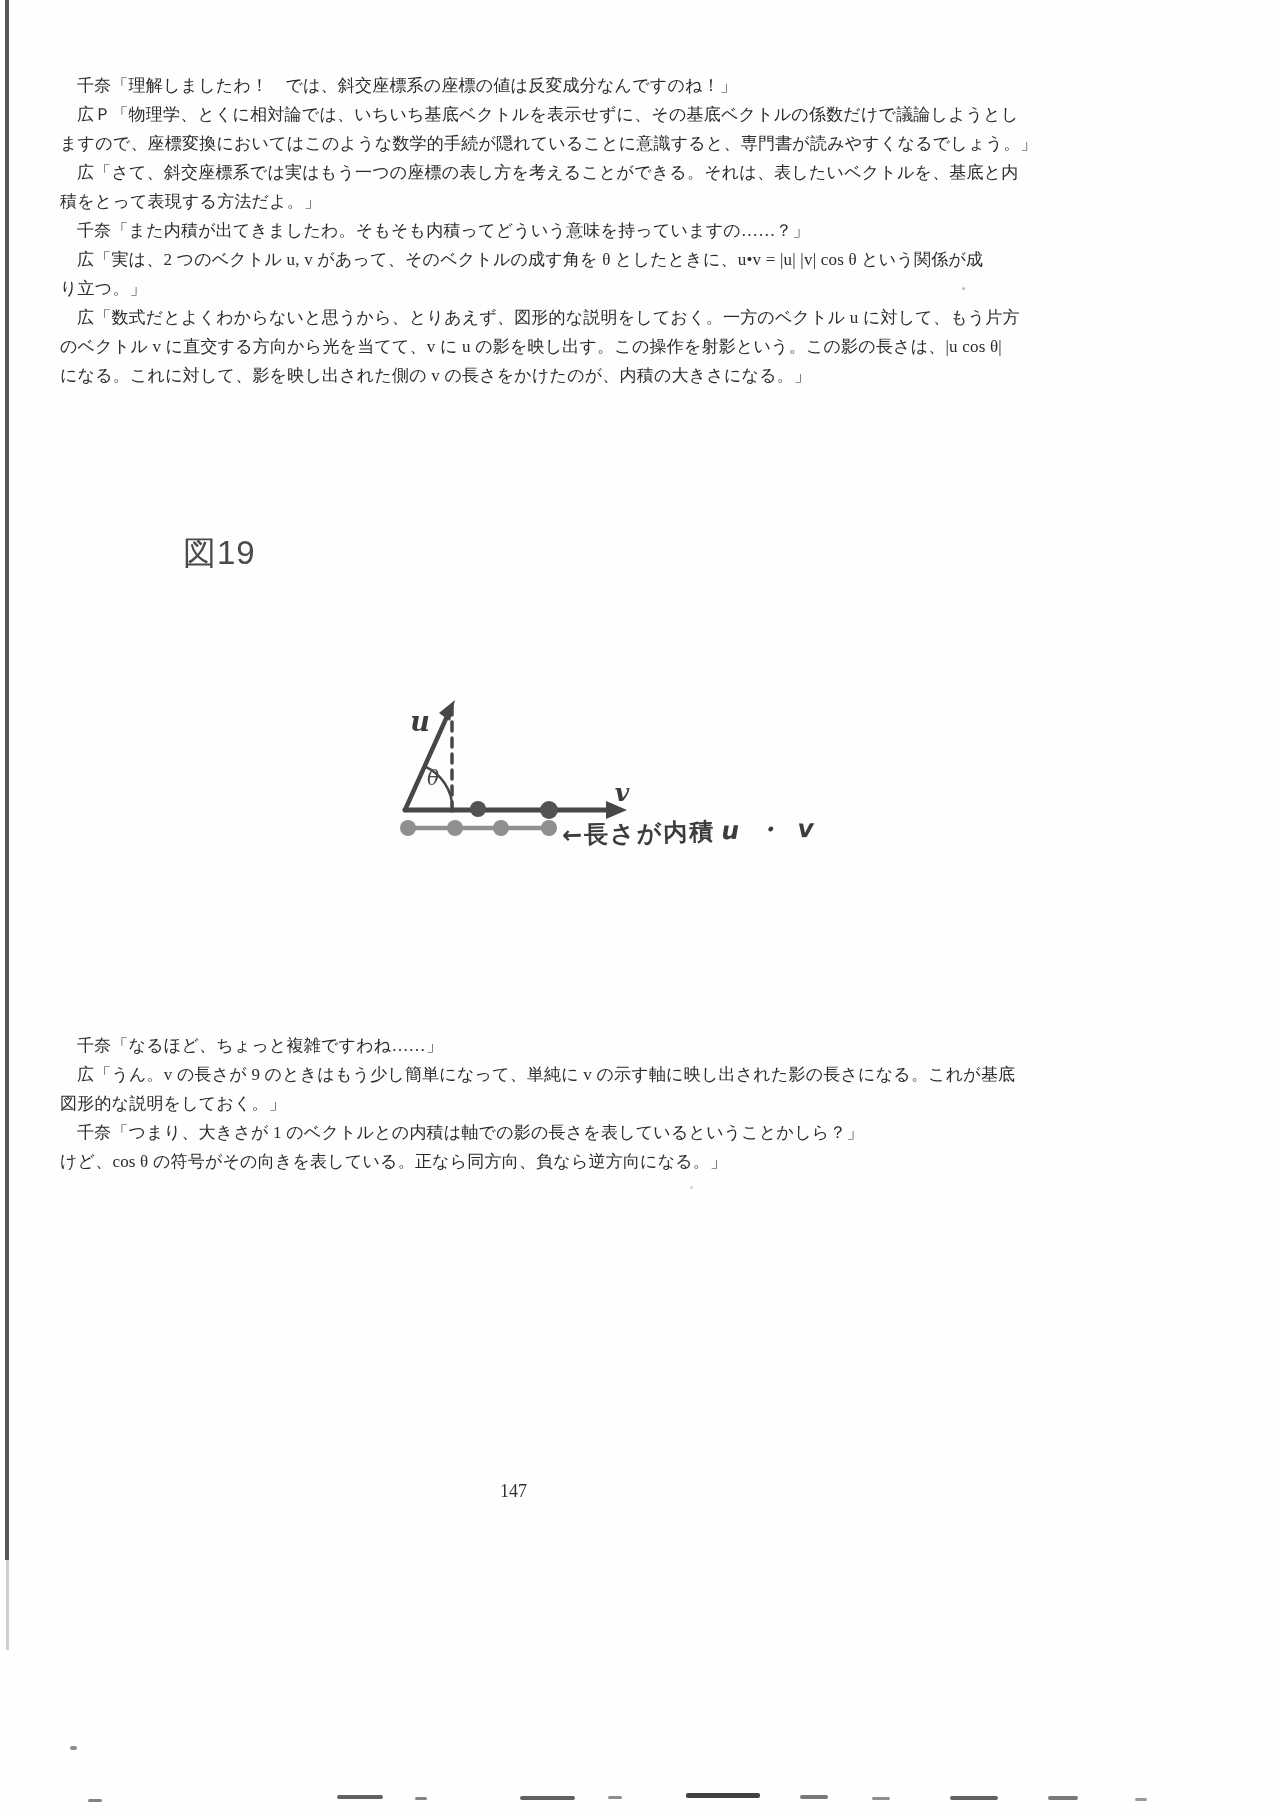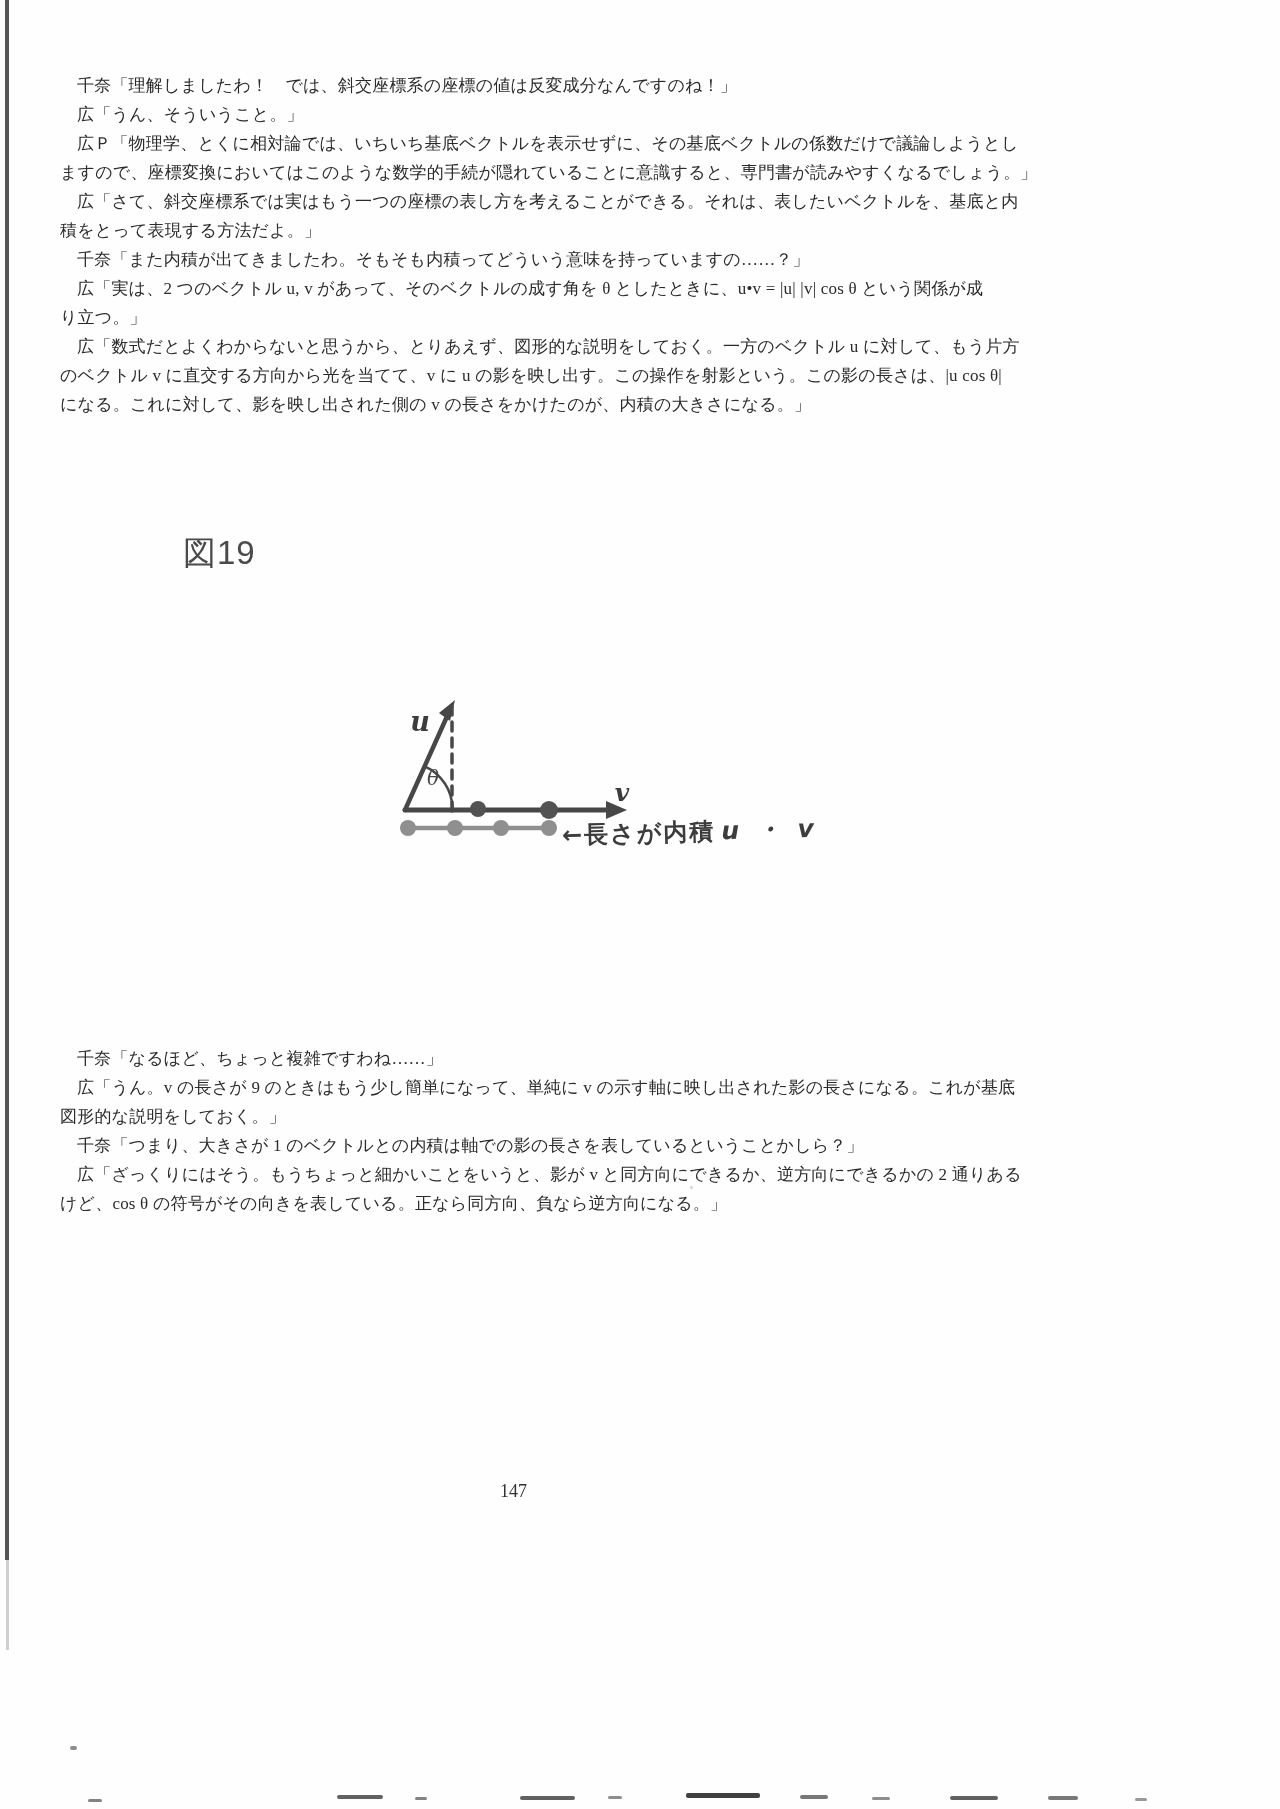--- a/index.html
+++ b/index.html
@@ -17,21 +17,21 @@
   .edge-line-tail{position:absolute;left:6px;top:1560px;width:3px;height:90px;background:#454545;opacity:.25;}
   .dash{position:absolute;background:#1e1e1e;border-radius:2px;}
   .speck{position:absolute;background:#555;border-radius:50%;opacity:.4;}
   
   .text-block{
     position:absolute;left:60px;width:860px;
     font-size:17px;line-height:29px;
     letter-spacing:.2px;
   }
   .text-block.top{top:71px;}
-  .text-block.bottom{top:1031px;margin-top:13px;}
+  .text-block.bottom{top:1031px;}
   .line{height:29px;white-space:nowrap;}
   .line.indent{padding-left:17px;}
   
   .fig-label{
     position:absolute;left:183px;top:531px;
     font-family:"Liberation Sans","DejaVu Sans",sans-serif;
     font-size:33px;color:#4a4a4a;letter-spacing:1px;
   }
   svg.figure{position:absolute;left:0;top:0;pointer-events:none;}
   .annotation{
@@ -63,21 +63,20 @@
 <div class="page">
 
   <div class="edge-line"></div>
   <div class="edge-line-tail"></div>
   <div class="speck" style="left:962px;top:287px;width:3px;height:3px;"></div>
   <div class="speck" style="left:690px;top:1186px;width:3px;height:3px;opacity:.25;"></div>
   <div class="dash" style="left:70px;top:1746px;width:7px;height:4px;opacity:.5;"></div>
 
   <div class="text-block top">
       <div class="line indent">千奈「理解しましたわ！　では、斜交座標系の座標の値は反変成分なんですのね！」</div>
-      <div class="line indent">広「うん、そういうこと。」</div>
       <div class="line indent">広Ｐ「物理学、とくに相対論では、いちいち基底ベクトルを表示せずに、その基底ベクトルの係数だけで議論しようとし</div>
       <div class="line">ますので、座標変換においてはこのような数学的手続が隠れていることに意識すると、専門書が読みやすくなるでしょう。」</div>
       <div class="line indent">広「さて、斜交座標系では実はもう一つの座標の表し方を考えることができる。それは、表したいベクトルを、基底と内</div>
       <div class="line">積をとって表現する方法だよ。」</div>
       <div class="line indent">千奈「また内積が出てきましたわ。そもそも内積ってどういう意味を持っていますの……？」</div>
       <div class="line indent">広「実は、2 つのベクトル u, v があって、そのベクトルの成す角を θ としたときに、u•v = |u| |v| cos θ という関係が成</div>
       <div class="line">り立つ。」</div>
       <div class="line indent">広「数式だとよくわからないと思うから、とりあえず、図形的な説明をしておく。一方のベクトル u に対して、もう片方</div>
       <div class="line">のベクトル v に直交する方向から光を当てて、v に u の影を映し出す。この操作を射影という。この影の長さは、|u cos θ|</div>
       <div class="line">になる。これに対して、影を映し出された側の v の長さをかけたのが、内積の大きさになる。」</div>
@@ -113,21 +112,20 @@
 
   <div class="annotation">
     <span>←長さが内積</span><span class="math">u ・ v</span>
   </div>
 
   <div class="text-block bottom">
       <div class="line indent">千奈「なるほど、ちょっと複雑ですわね……」</div>
       <div class="line indent">広「うん。v の長さが 9 のときはもう少し簡単になって、単純に v の示す軸に映し出された影の長さになる。これが基底</div>
       <div class="line">図形的な説明をしておく。」</div>
       <div class="line indent">千奈「つまり、大きさが 1 のベクトルとの内積は軸での影の長さを表しているということかしら？」</div>
-      <div class="line indent">広「ざっくりにはそう。もうちょっと細かいことをいうと、影が v と同方向にできるか、逆方向にできるかの 2 通りある</div>
       <div class="line">けど、cos θ の符号がその向きを表している。正なら同方向、負なら逆方向になる。」</div>
     </div>
 
   <div class="page-number">147</div>
 
   <div class="dash" style="left:88px;top:1799px;width:14px;height:3px;opacity:.55;"></div>
   <div class="dash" style="left:337px;top:1795px;width:46px;height:4px;opacity:.7;"></div>
   <div class="dash" style="left:415px;top:1797px;width:12px;height:3px;opacity:.55;"></div>
   <div class="dash" style="left:520px;top:1796px;width:55px;height:4px;opacity:.7;"></div>
   <div class="dash" style="left:608px;top:1796px;width:14px;height:3px;opacity:.5;"></div>

